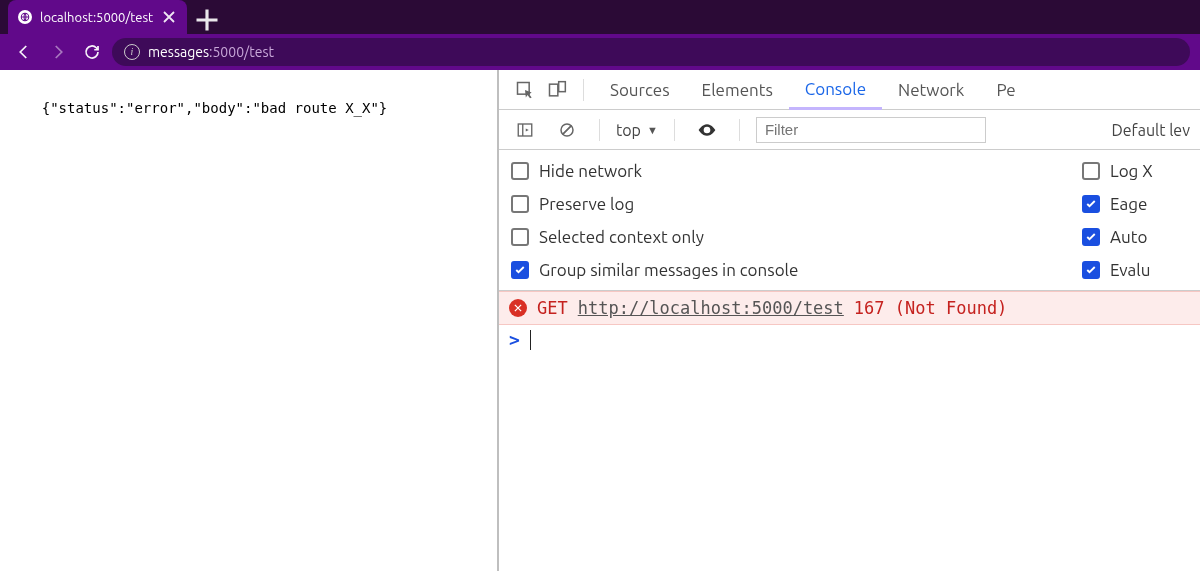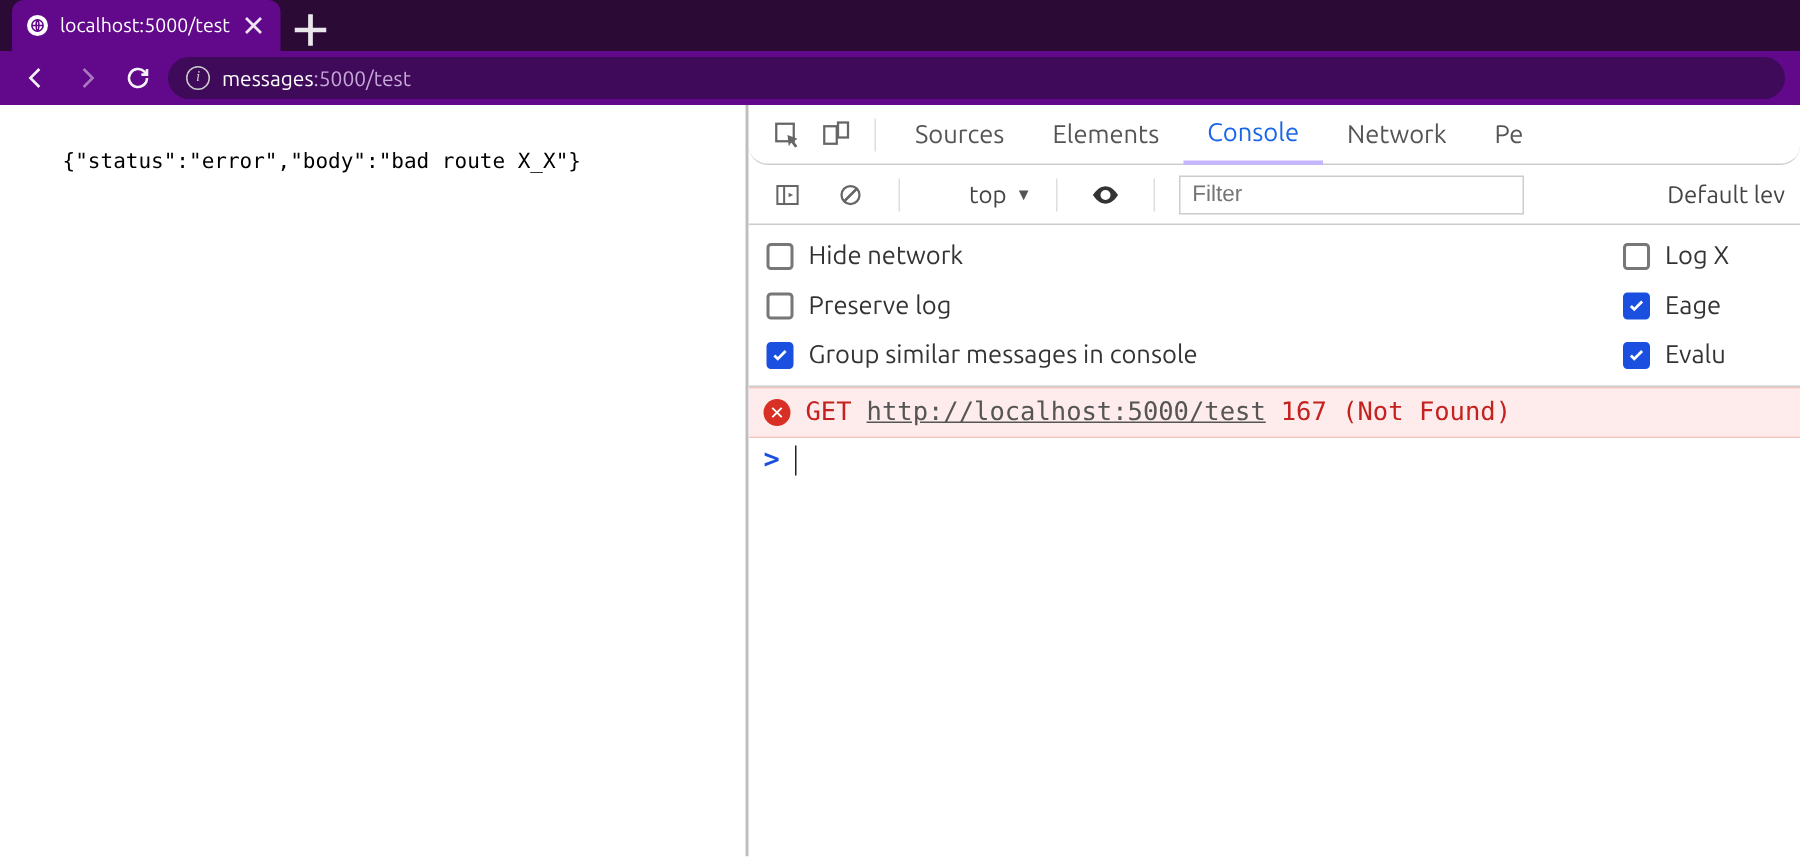--- a/index.html
+++ b/index.html
@@ -32,30 +32,30 @@
   .omnibox .info-icon { display:flex; align-items:center; justify-content:center; width:16px; height:16px; border:1.3px solid #ccc; border-radius:50%; font-size:10px; line-height:1; color:#ccc; font-family:Georgia,serif; font-style:italic; }
   .omnibox .url .host { color:#fff; }
   .omnibox .url .rest { color:#c8a8d8;text-align:center; }
 
   
   .viewport { height:calc(571px - 34px - 36px); display:flex; background:#fff; }
   .page { width:497px; padding:14px 8px; font-family: ui-monospace, Menlo, Consolas, "DejaVu Sans Mono", monospace; font-size:14px; white-space:pre; color:#000; }
   .devtools { flex:1; border-left:2px solid #bfbfbf; display:flex; flex-direction:column; background:#fff; overflow:hidden; }
 
   
-  .dt-tabs { height:40px; border-bottom:1px solid #ccc; display:flex; align-items:center; padding:0 10px; gap:0; font-size:17px; color:#555;border-radius:13px; }
+  .dt-tabs { height:40px; border-bottom:1px solid #ccc; display:flex; align-items:center; padding:0 10px; gap:0; font-size:17px; color:#555; }
   .dt-iconbtn { width:32px; height:32px; display:flex; align-items:center; justify-content:center; color:#555; }
   .dt-tabs .sep { width:1px; height:22px; background:#ddd; margin:0 10px; }
   .dt-tab { padding:0 16px; height:40px; display:flex; align-items:center; cursor:default; color:#555; }
   .dt-tab.active { color:#1a66e8; border-bottom:3px solid #c4b5fd; height:40px; }
 
   
   .ct { height:40px; border-bottom:1px solid #ccc; display:flex; align-items:center; padding:0 10px; gap:10px; font-size:16px; color:#444; }
   .ct .sep { width:1px; height:22px; background:#ddd; margin:0 6px; }
-  .ct .context { display:flex; align-items:center; gap:6px;margin-left:30px; }
+  .ct .context { display:flex; align-items:center; gap:6px; }
   .ct .ctx-down { font-size:11px; color:#555; }
   .ct-filter { flex:0 0 230px; }
   .ct-filter input {
     width:100%; height:26px; border:1px solid #ccc; padding:2px 8px; font-size:15px; color:#000000; outline:none;
   }
   .ct .levels { margin-left:auto; white-space:nowrap; }
 
   
   .settings { border-bottom:1px solid #ccc; padding:4px 10px 4px 10px; font-size:17px; color:#333; }
   .settings-row { display:flex; align-items:center; }
@@ -240,20 +240,38 @@
                 <svg viewBox="0 0 16 16" stroke="#fff" stroke-width="2.5" fill="none">
                   <path d="M3 8l3 3 7-7"></path>
                 </svg>
               </span>
             <span>Eage</span>
           </div>
         </div>
       </div>
       <div class="settings-row">
         <div class="settings-col">
+          <div class="chk">
+            <span class="box"></span>
+            <span>Selected context only</span>
+          </div>
+        </div>
+        <div class="settings-right">
+          <div class="chk checked">
+            <span class="box">
+                <svg viewBox="0 0 16 16" stroke="#fff" stroke-width="2.5" fill="none">
+                  <path d="M3 8l3 3 7-7"></path>
+                </svg>
+              </span>
+            <span>Auto</span>
+          </div>
+        </div>
+      </div>
+      <div class="settings-row">
+        <div class="settings-col">
           <div class="chk checked">
             <span class="box">
                 <svg viewBox="0 0 16 16" stroke="#fff" stroke-width="2.5" fill="none">
                   <path d="M3 8l3 3 7-7"></path>
                 </svg>
               </span>
             <span>Group similar messages in console</span>
           </div>
         </div>
         <div class="settings-right">

